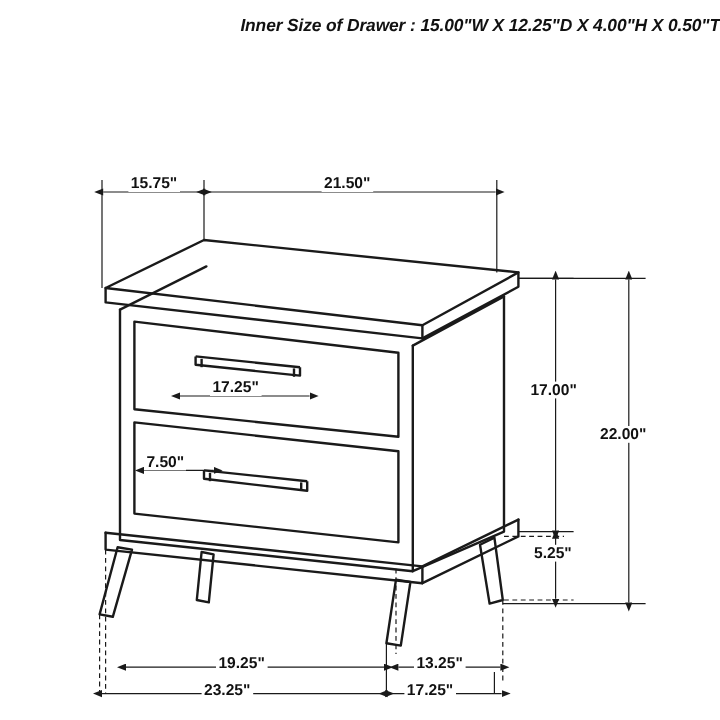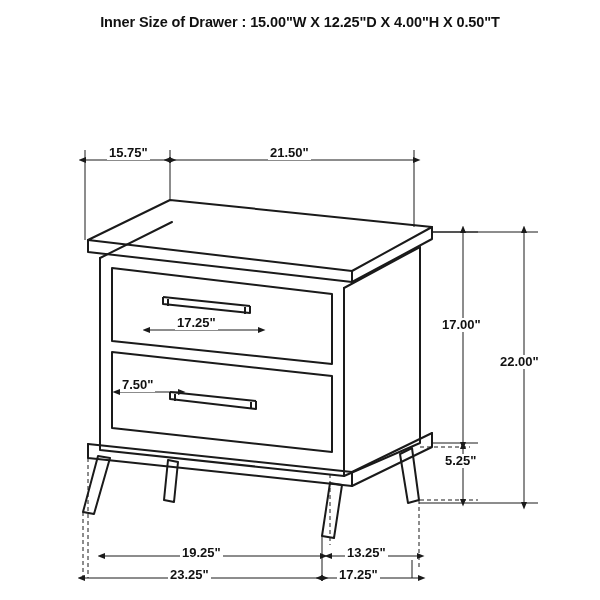--- a/index.html
+++ b/index.html
@@ -18,25 +18,26 @@
   #stage {
     position: relative;
     width: 600px;
     height: 600px;
   }
   .title {
     position: absolute;
     top: 14px;
     left: 0;
     width: 600px;
-    text-align: center;
+    text-align: right;
     font-size: 14.5px;
     font-weight: bold;
     letter-spacing: -0.1px;
     color: #111111;
+    font-style: italic;
   }
   svg {
     position: absolute;
     top: 0;
     left: 0;
   }
   .dimlabel {
     position: absolute;
     font-size: 13px;
     font-weight: bold;

